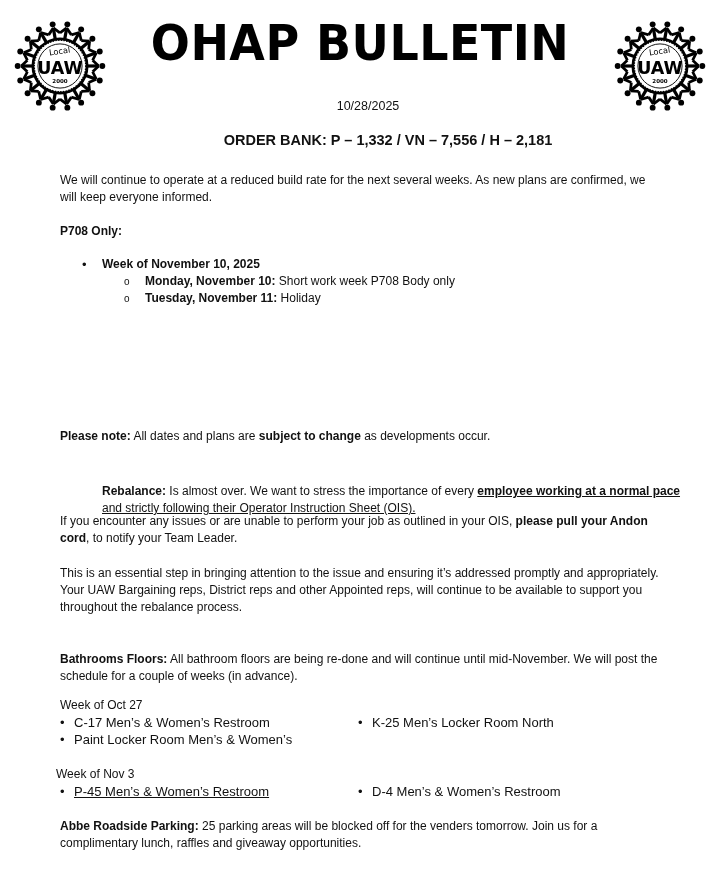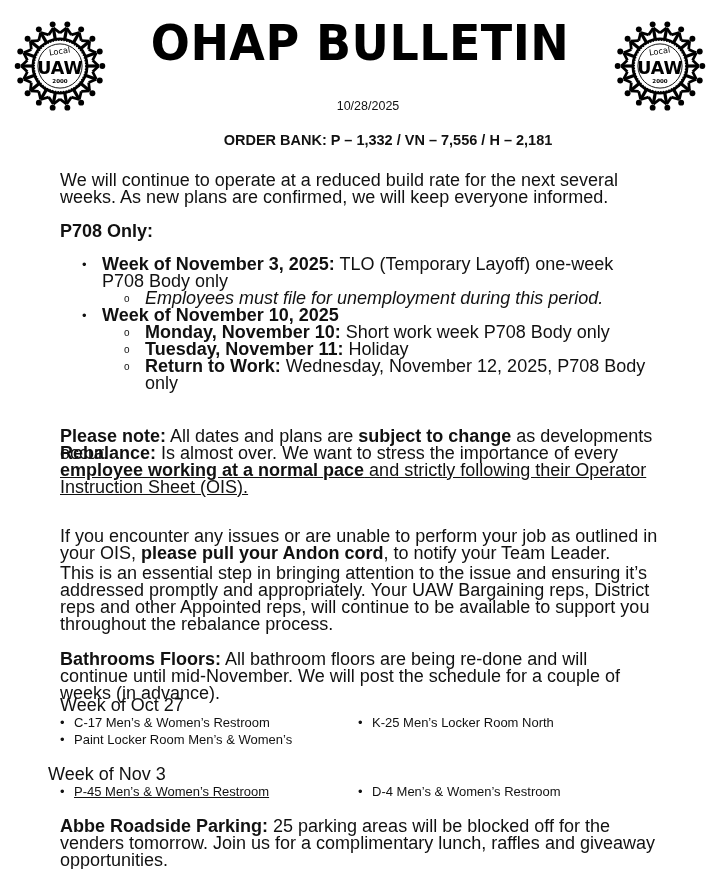--- a/index.html
+++ b/index.html
@@ -6,21 +6,21 @@
   body { width:720px; height:869px; position:relative; overflow:hidden;
          font-family:"Liberation Sans", sans-serif; color:#111; }
   .abs { position:absolute;text-align:right; }
   .logo { position:absolute; width:92px; height:92px; }
   .logo svg { width:92px; height:92px; display:block; }
   .title { left:0; width:720px; top:14px; text-align:center; font-weight:bold;
            font-size:50px; letter-spacing:0.5px; color:#000;
            font-family:"DejaVu Sans", sans-serif; transform:scaleX(0.92); transform-origin:center; }
   .date { left:0; width:720px; top:99px; text-align:center; font-size:12.5px;padding-left:8px; }
   .orderbank { left:0; width:720px; top:132px; text-align:center; font-size:14.5px; font-weight:bold;padding-left:28px; }
-  .txt { font-size:18px; line-height:17px; }
+  .txt { font-size:12px; line-height:17px; }
   p.para { position:absolute; left:60px; width:600px; margin:0; }
   b { font-weight:bold; }
   u { text-decoration:underline; }
   ul.l1 { position:absolute; left:60px; top:256px; width:600px; margin:0; padding:0; list-style:none; }
   ul.l1 > li { position:relative; padding-left:42px; }
   ul.l1 > li::before { content:"•"; position:absolute; left:22px; top:0; font-size:13px; }
   ul.l2 { margin:0; padding:0; list-style:none; }
   ul.l2 > li { position:relative; padding-left:43px; }
   ul.l2 > li::before { content:"o"; position:absolute; left:22px; top:0; font-size:10px; }
   .bl { position:absolute; font-size:13px; line-height:17px; }
@@ -198,56 +198,50 @@
 <div class="abs date">10/28/2025</div>
 <div class="abs orderbank">ORDER BANK: P – 1,332 / VN – 7,556 / H – 2,181</div>
 
 <p class="para txt" style="top:172px;">We will continue to operate at a reduced build rate for the next several weeks. As new plans are confirmed, we will keep everyone informed.</p>
 
 <p class="para txt" style="top:223px;">
   <b>P708 Only:</b>
 </p>
 
 <ul class="l1 txt">
-  <li><b>Week of November 3, 2025:</b><span> TLO (Temporary Layoff) one-week P708 Body only</span>
-    <ul class="l2">
-      <li><i>Employees must file for unemployment during this period.</i></li>
-    </ul>
-  </li>
   <li><b>Week of November 10, 2025</b>
     <ul class="l2">
       <li><b>Monday, November 10:</b><span> Short work week P708 Body only</span></li>
       <li><b>Tuesday, November 11:</b><span> Holiday</span></li>
-      <li><b>Return to Work:</b><span> Wednesday, November 12, 2025, P708 Body only</span></li>
     </ul>
   </li>
 </ul>
 
 <p class="para txt" style="top:428px;">
   <b>Please note:</b><span> All dates and plans are </span><b>subject to change</b><span> as developments occur.</span>
 </p>
 
-<p class="para txt" style="top:445px;">
+<p class="para txt" style="top:483px;margin-left:42px;">
   <b>Rebalance:</b><span> Is almost over. We want to stress the importance of every </span><u><b>employee working at a normal pace</b><span> and strictly following their Operator Instruction Sheet (OIS).</span></u>
 </p>
 
-<p class="para txt" style="top:528px;">
+<p class="para txt" style="top:513px;">
   <span>If you encounter any issues or are unable to perform your job as outlined in your OIS, </span><b>please pull your Andon cord</b><span>, to notify your Team Leader.</span>
 </p>
 
 <p class="para txt" style="top:565px;">This is an essential step in bringing attention to the issue and ensuring it’s addressed promptly and appropriately. Your UAW Bargaining reps, District reps and other Appointed reps, will continue to be available to support you throughout the rebalance process.</p>
 
 <p class="para txt" style="top:651px;">
   <b>Bathrooms Floors:</b><span> All bathroom floors are being re-done and will continue until mid-November. We will post the schedule for a couple of weeks (in advance).</span>
 </p>
 
 <div class="abs txt" style="left:60px; top:697px;">Week of Oct 27</div>
 <div class="bl" style="left:74px; top:714px;">C-17 Men’s &amp; Women’s Restroom</div>
 <div class="bl" style="left:74px; top:731px;">Paint Locker Room Men’s &amp; Women’s</div>
 <div class="bl" style="left:372px; top:714px;">K-25 Men’s Locker Room North</div>
 
-<div class="abs txt" style="left:48px; top:766px;">Week of Nov 3</div>
+<div class="abs txt" style="left:56px; top:766px;">Week of Nov 3</div>
 <div class="bl" style="left:74px; top:783px;text-decoration:underline;">P-45 Men’s &amp; Women’s Restroom</div>
 <div class="bl" style="left:372px; top:783px;">D-4 Men’s &amp; Women’s Restroom</div>
 
 <p class="para txt" style="top:818px;">
   <b>Abbe Roadside Parking:</b><span> 25 parking areas will be blocked off for the venders tomorrow. Join us for a complimentary lunch, raffles and giveaway opportunities.</span>
 </p>
 
 </body></html>

